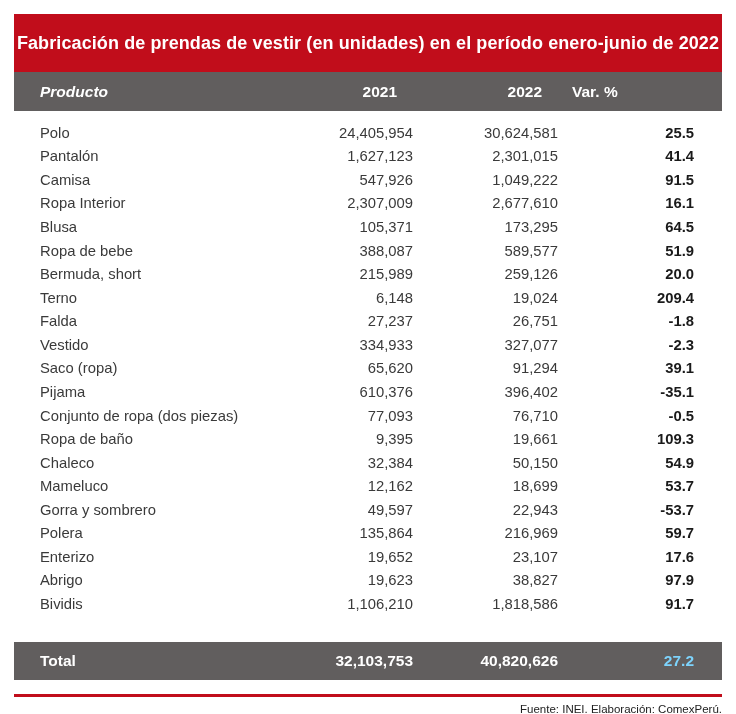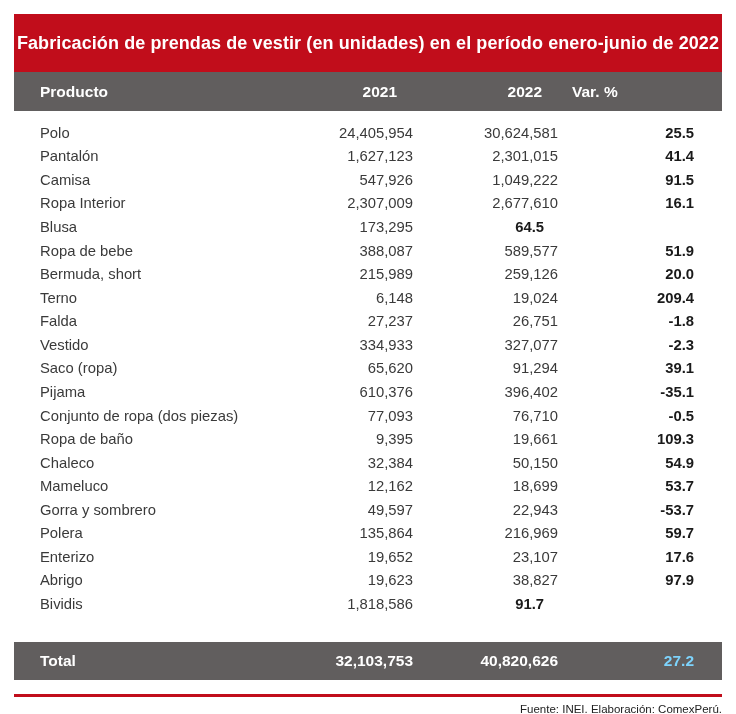--- a/index.html
+++ b/index.html
@@ -35,21 +35,21 @@
     grid-template-columns: 250px 163px 145px 150px;
     align-items: center;
   }
   .thead {
     height: 39px;
     background: var(--header-gray);
     color: #ffffff;
     font-weight: bold;
     font-size: 15.5px;
   }
-  .h-prod { padding-left: 26px; }
+  .h-prod { padding-left: 26px; font-style: italic; }
   .h-num  { text-align: right; padding-right: 30px; }
   .h-var  { padding-right: 16px; }
   .tbody {
     padding-top: 10px;
     font-size: 14.8px;
     color: #3a3a3a;
   }
   .trow {
     height: 23.57px;
   }
@@ -113,20 +113,21 @@
         <div class="c-var">91.5</div>
       </div>
       <div class="trow grid">
         <div class="c-prod">Ropa Interior</div>
         <div class="c-num">2,307,009</div>
         <div class="c-num">2,677,610</div>
         <div class="c-var">16.1</div>
       </div>
       <div class="trow grid">
         <div class="c-prod">Blusa</div>
+        <div class="c-num">105,371</div>
         <div class="c-num">173,295</div>
         <div class="c-var">64.5</div>
       </div>
       <div class="trow grid">
         <div class="c-prod">Ropa de bebe</div>
         <div class="c-num">388,087</div>
         <div class="c-num">589,577</div>
         <div class="c-var">51.9</div>
       </div>
       <div class="trow grid">
@@ -208,20 +209,21 @@
         <div class="c-var">17.6</div>
       </div>
       <div class="trow grid">
         <div class="c-prod">Abrigo</div>
         <div class="c-num">19,623</div>
         <div class="c-num">38,827</div>
         <div class="c-var">97.9</div>
       </div>
       <div class="trow grid">
         <div class="c-prod">Bividis</div>
+        <div class="c-num">1,106,210</div>
         <div class="c-num">1,818,586</div>
         <div class="c-var">91.7</div>
       </div>
     </div>
 
   <div class="total grid">
     <div class="c-prod">Total</div>
     <div class="c-num">32,103,753</div>
     <div class="c-num">40,820,626</div>
     <div class="c-var">27.2</div>

